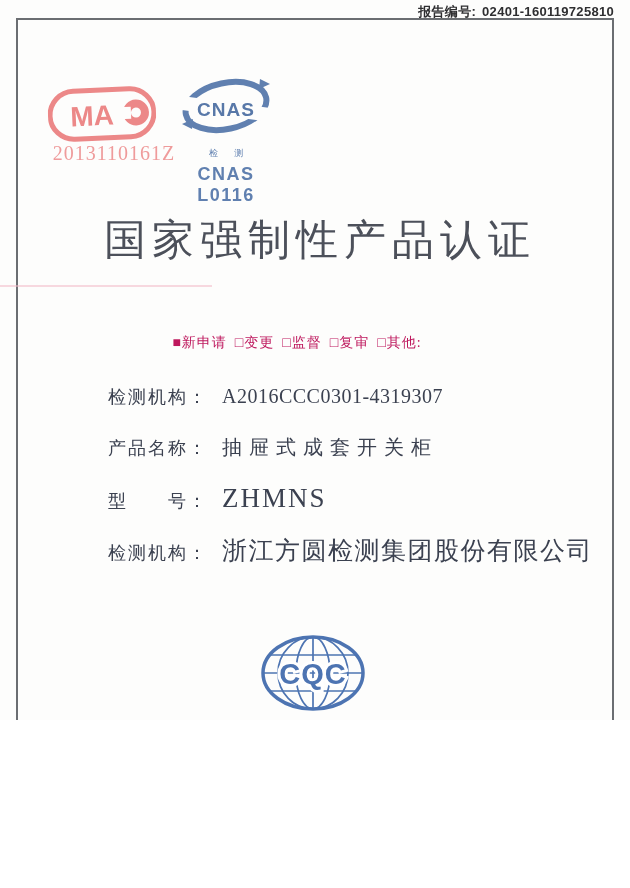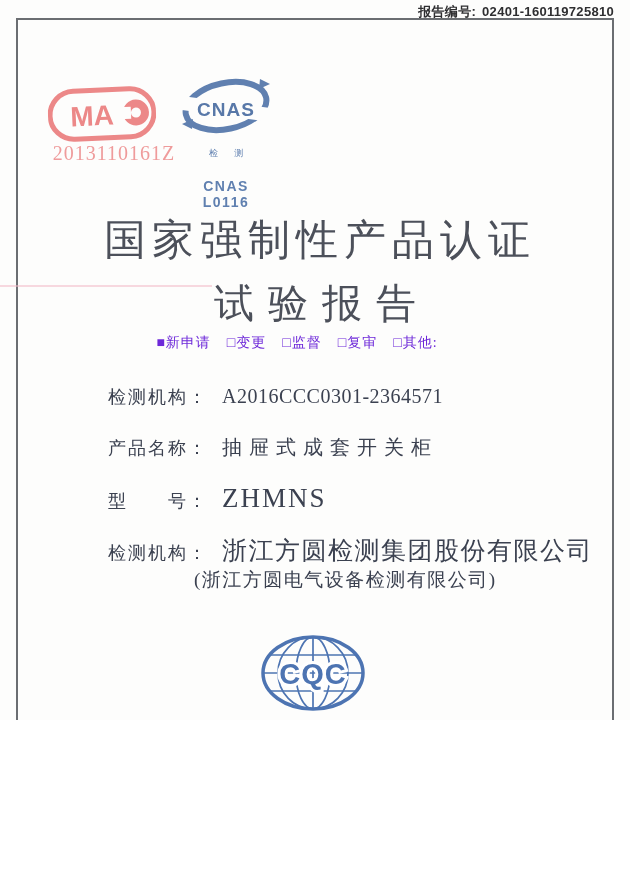--- a/index.html
+++ b/index.html
@@ -24,43 +24,43 @@
   .cma-svg { position:absolute; left:48px; top:86px; transform:rotate(-2.5deg); }
   .cma-code {
     position:absolute; left:36px; top:142px; width:128px; text-align:center;
     font-size:20px; color:#ef9b9b; letter-spacing:1px;margin-left:14px;
   }
 
   
   .cnas-block { position:absolute; left:182px; top:78px; width:88px; text-align:center; }
   .cnas-cap1 { margin-top:3px; font-size:9px; letter-spacing:7px; padding-left:7px; color:#6080b0; }
   .cnas-cap2 {
-    margin-top:18px; font-family:"Liberation Sans","DejaVu Sans",sans-serif;
-    font-size:14px; font-weight:700; letter-spacing:1.5px; color:#6080b0;
+    margin-top:4px; font-family:"Liberation Sans","DejaVu Sans",sans-serif;
+    font-size:18px; font-weight:700; letter-spacing:1.5px; color:#6080b0;
   }
 
   .title1 {
     position:absolute; top:212px; left:0; width:100%; text-align:center;
     font-size:42px; letter-spacing:6px; padding-left:10px; box-sizing:border-box;
     color:#4c505a;
   }
   .title2 {
     position:absolute; top:276px; left:0; width:100%; text-align:center;
     font-size:40px; letter-spacing:14px; padding-left:14px; box-sizing:border-box;
     color:#4c505a;
   }
   .pink-line {
     position:absolute; left:0; top:285px; width:212px; height:2px;
     background:#f2b9c6; opacity:.55;
   }
 
   .app-type {
     position:absolute; top:334px; left:0; width:100%;
-    display:flex; justify-content:center; gap:16px;
-    font-size:14px; letter-spacing:1px; color:#6d28d9;
+    display:flex; justify-content:center; gap:8px;
+    font-size:14px; letter-spacing:1px; color:#be185d;
     padding-right:36px; box-sizing:border-box;align-items:flex-end;
   }
   .app-type .opt { white-space:nowrap; }
 
   .fields { position:absolute; left:108px; top:384px; }
   .field { margin-bottom:26px; font-size:18px; line-height:24px; }
   .field .label { letter-spacing:2px; }
   .field .value { margin-left:14px; }
   .v-serial  { font-size:20px; letter-spacing:.5px; }
   .v-product { font-size:20px; letter-spacing:7px; }
@@ -101,43 +101,41 @@
       <polygon points="10,51 0,46 11,41" fill="#6080b0"></polygon>
       <polygon points="0,18 88,30 88,44 0,32" fill="#fdfdfc"></polygon>
       <text x="44" y="38" text-anchor="middle" font-size="19" font-weight="bold" fill="#5878a8" letter-spacing="1" font-family="'Liberation Sans',sans-serif">CNAS</text>
     </svg>
     <div class="cnas-cap1">检 测</div>
     <div class="cnas-cap2">CNAS L0116</div>
   </div>
 
   <div class="pink-line"></div>
   <div class="title1">国家强制性产品认证</div>
-  <div class="title2">试验报告</div>
 
   <div class="app-type">
     <span class="opt"><span>■</span><span>新申请</span></span>
     <span class="opt"><span>□</span><span>变更</span></span>
     <span class="opt"><span>□</span><span>监督</span></span>
     <span class="opt"><span>□</span><span>复审</span></span>
     <span class="opt"><span>□</span><span>其他:</span></span>
   </div>
 
   <div class="fields">
     <div class="field">
-      <span class="label">检测机构：</span><span class="value v-serial">A2016CCC0301-2364571</span>
+      <span class="label">检测机构：</span><span class="value v-serial">A2016CCC0301-4319307</span>
     </div>
     <div class="field">
       <span class="label">产品名称：</span><span class="value v-product">抽屉式成套开关柜</span>
     </div>
     <div class="field">
       <span class="label">型　　号：</span><span class="value v-model">ZHMNS</span>
     </div>
     <div class="field">
       <span class="label">检测机构：</span><span class="value v-org">浙江方圆检测集团股份有限公司</span>
-      <div class="line2">(浙江方圆电气设备检测有限公司)</div>
     </div>
   </div>
 
   <svg class="cqc-svg" width="110" height="78" viewBox="0 0 110 78">
     <defs>
         <clipPath id="globeclip">
           <ellipse cx="55" cy="39" rx="50" ry="36"></ellipse>
         </clipPath>
       </defs>
     <ellipse cx="55" cy="39" rx="50" ry="36" fill="none" stroke="#4d74b2" stroke-width="3.5"></ellipse>

